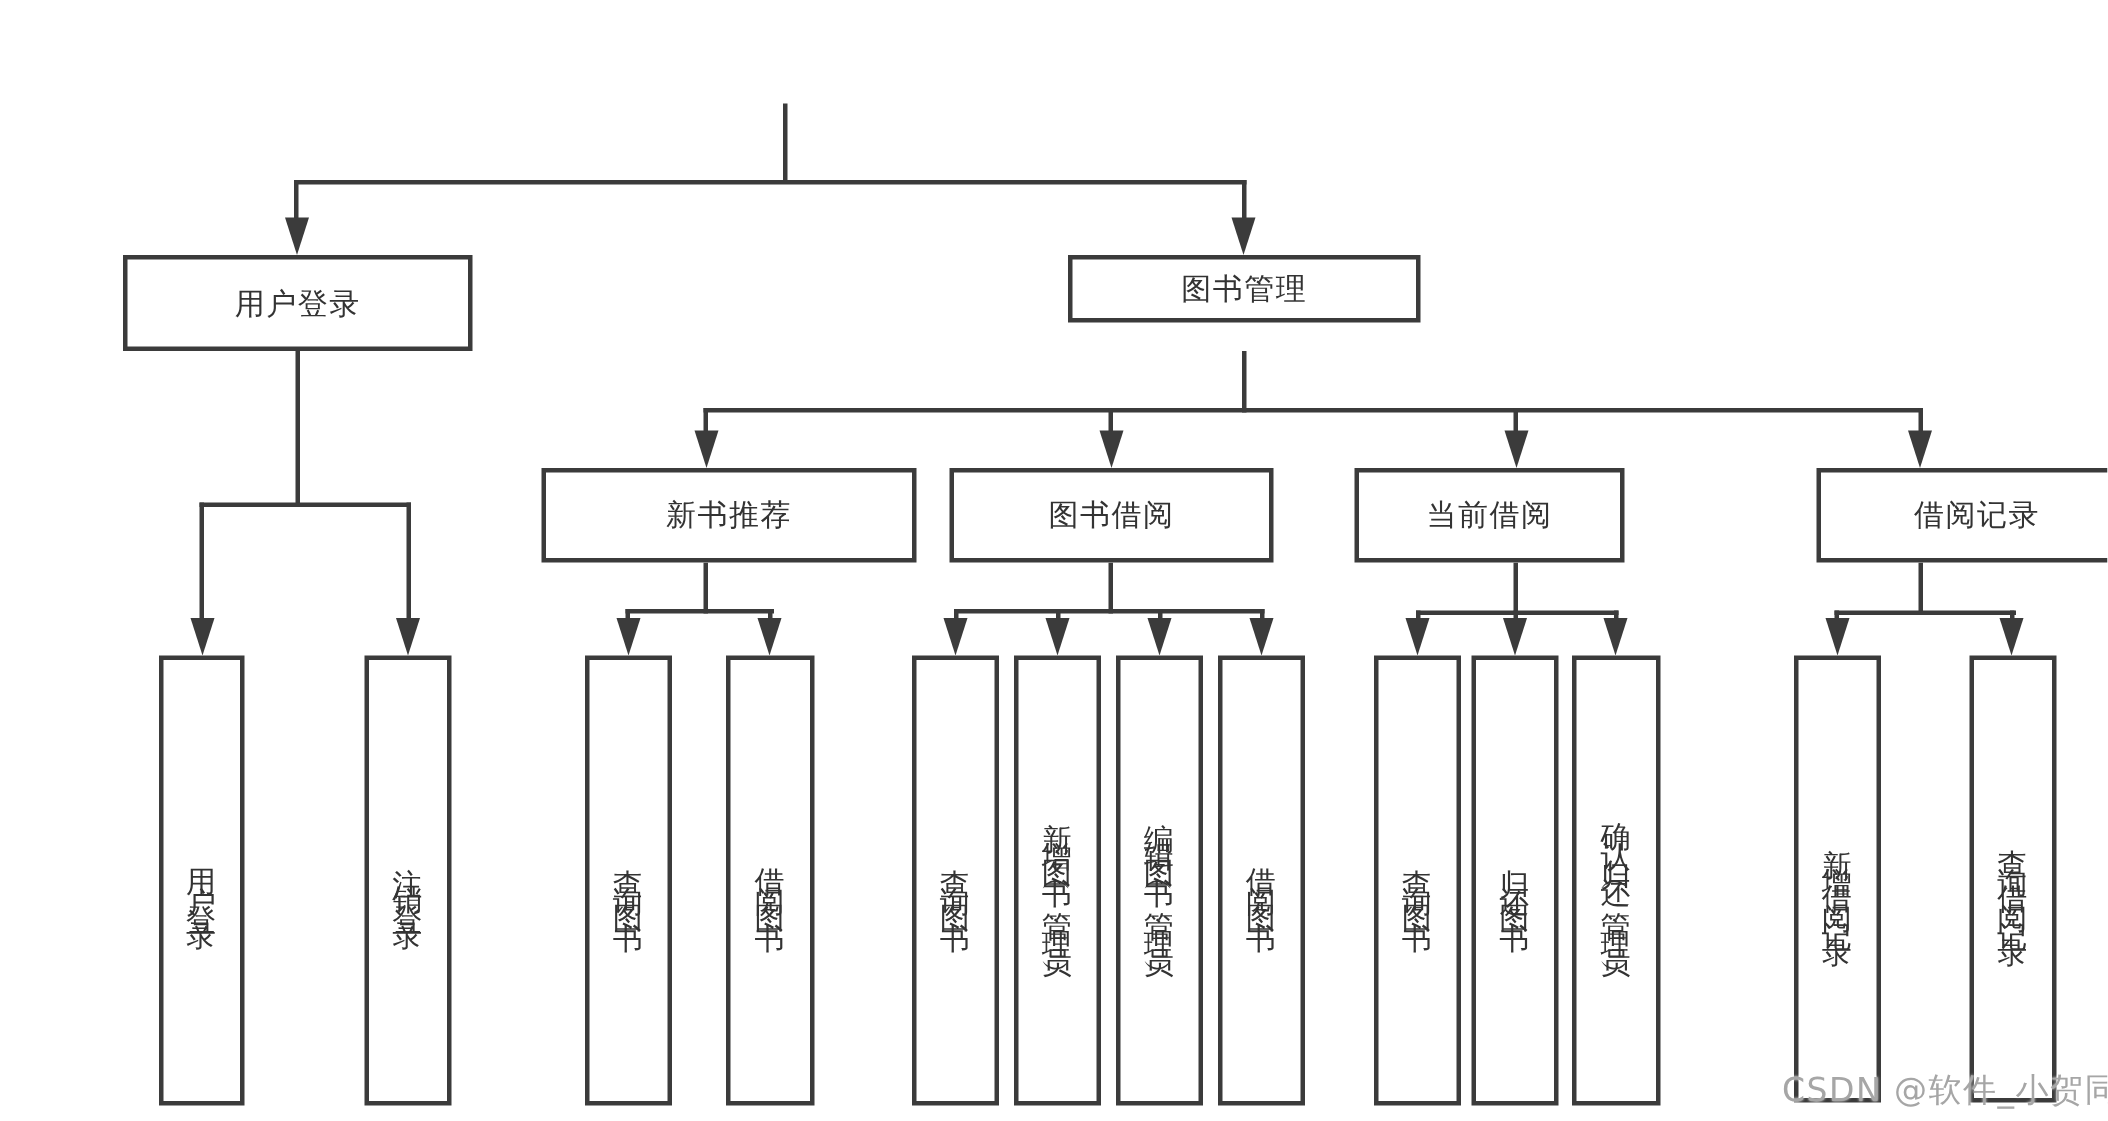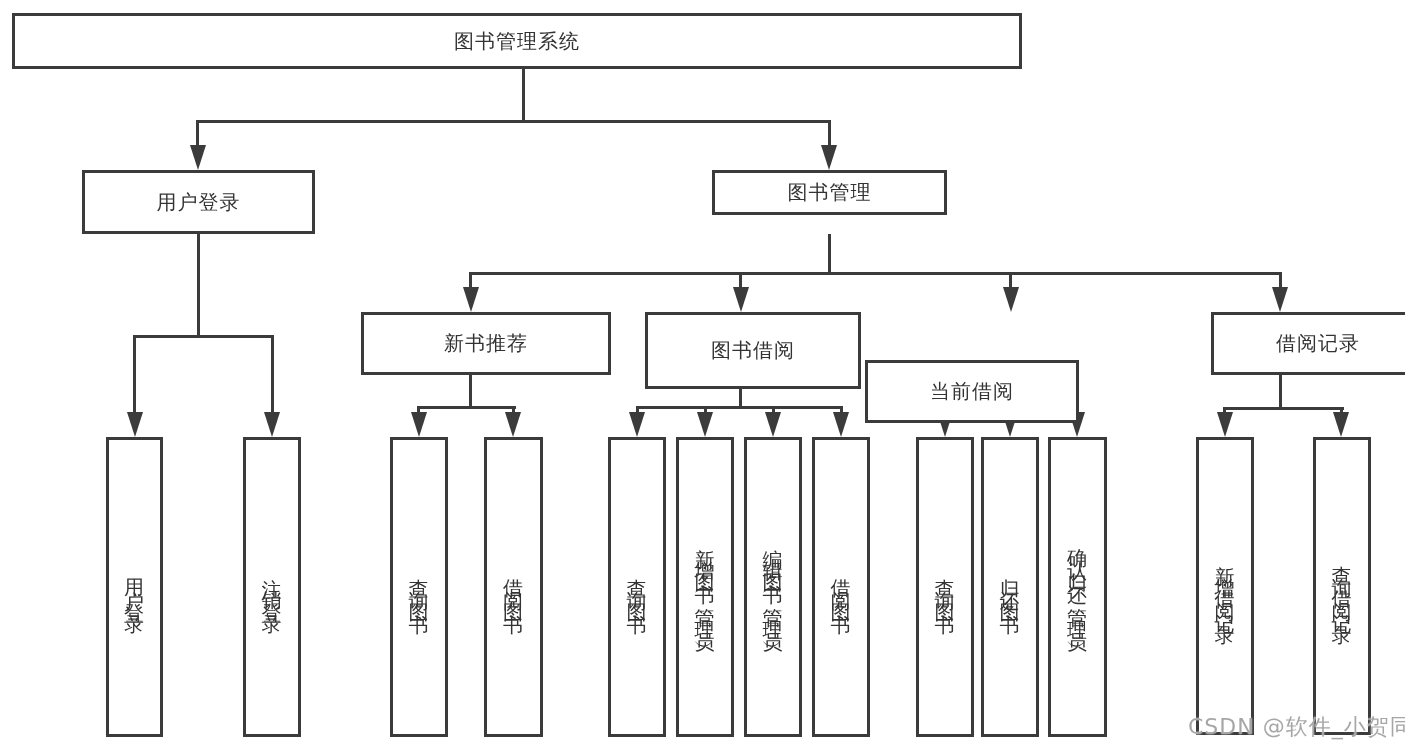--- a/index.html
+++ b/index.html
@@ -61,23 +61,20 @@
     white-space: nowrap;
     z-index: 5;
     text-shadow: 0 0 2px #ffffff;
   }
 </style>
 </head>
 <body>
 
 <div class="canvas">
 
-  <div class="node" style="left:12px; top:13px; width:1010px; height:56px;">
-    <span class="label">图书管理系统</span>
-  </div>
 
   <div class="vline" style="left:522px; top:69px; height:53px;"></div>
   <div class="hline" style="left:196px; top:120px; width:635px;"></div>
   <div class="vline" style="left:196px; top:120px; height:28px;"></div>
   <div class="arrow" style="left:190px; top:145px;"></div>
   <div class="vline" style="left:828px; top:120px; height:28px;"></div>
   <div class="arrow" style="left:821px; top:145px;"></div>
 
   <div class="node" style="left:82px; top:170px; width:233px; height:64px;">
     <span class="label">用户登录</span>
@@ -100,24 +97,24 @@
   <div class="vline" style="left:739px; top:272px; height:18px;"></div>
   <div class="arrow" style="left:733px; top:287px;"></div>
   <div class="vline" style="left:1009px; top:272px; height:18px;"></div>
   <div class="arrow" style="left:1003px; top:287px;"></div>
   <div class="vline" style="left:1279px; top:272px; height:18px;"></div>
   <div class="arrow" style="left:1272px; top:287px;"></div>
 
   <div class="node" style="left:361px; top:312px; width:250px; height:63px;">
     <span class="label">新书推荐</span>
   </div>
-  <div class="node" style="left:633px; top:312px; width:216px; height:77px;margin-left:12px;">
+  <div class="node" style="left:633px; top:312px; width:216px; height:63px;">
     <span class="label">图书借阅</span>
   </div>
-  <div class="node" style="left:865px; top:312px; width:214px; height:63px;margin-top:48px;">
+  <div class="node" style="left:903px; top:312px; width:180px; height:63px;">
     <span class="label">当前借阅</span>
   </div>
   <div class="node" style="left:1211px; top:312px; width:214px; height:63px;">
     <span class="label">借阅记录</span>
   </div>
 
   <div class="vline" style="left:469px; top:375px; height:34px;"></div>
   <div class="hline" style="left:417px; top:406px; width:99px;"></div>
   <div class="vline" style="left:417px; top:406px; height:9px;"></div>
   <div class="arrow" style="left:411px; top:412px;"></div>

